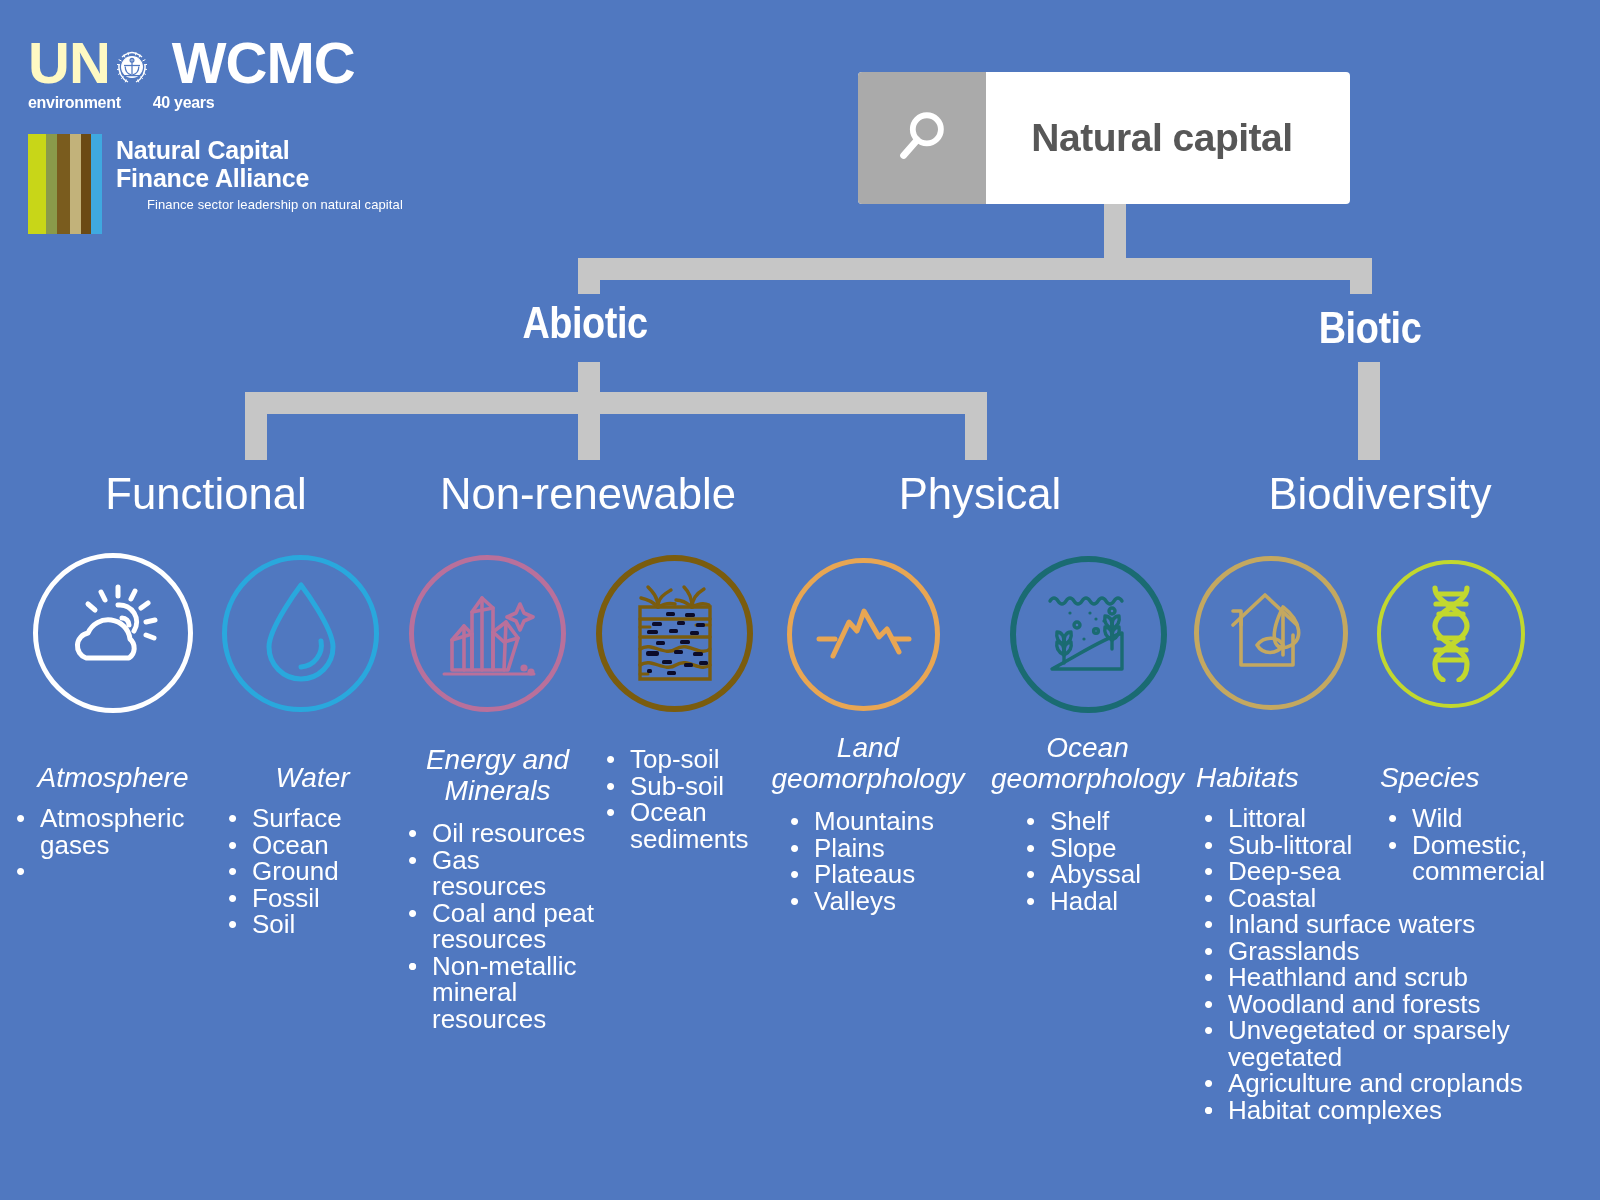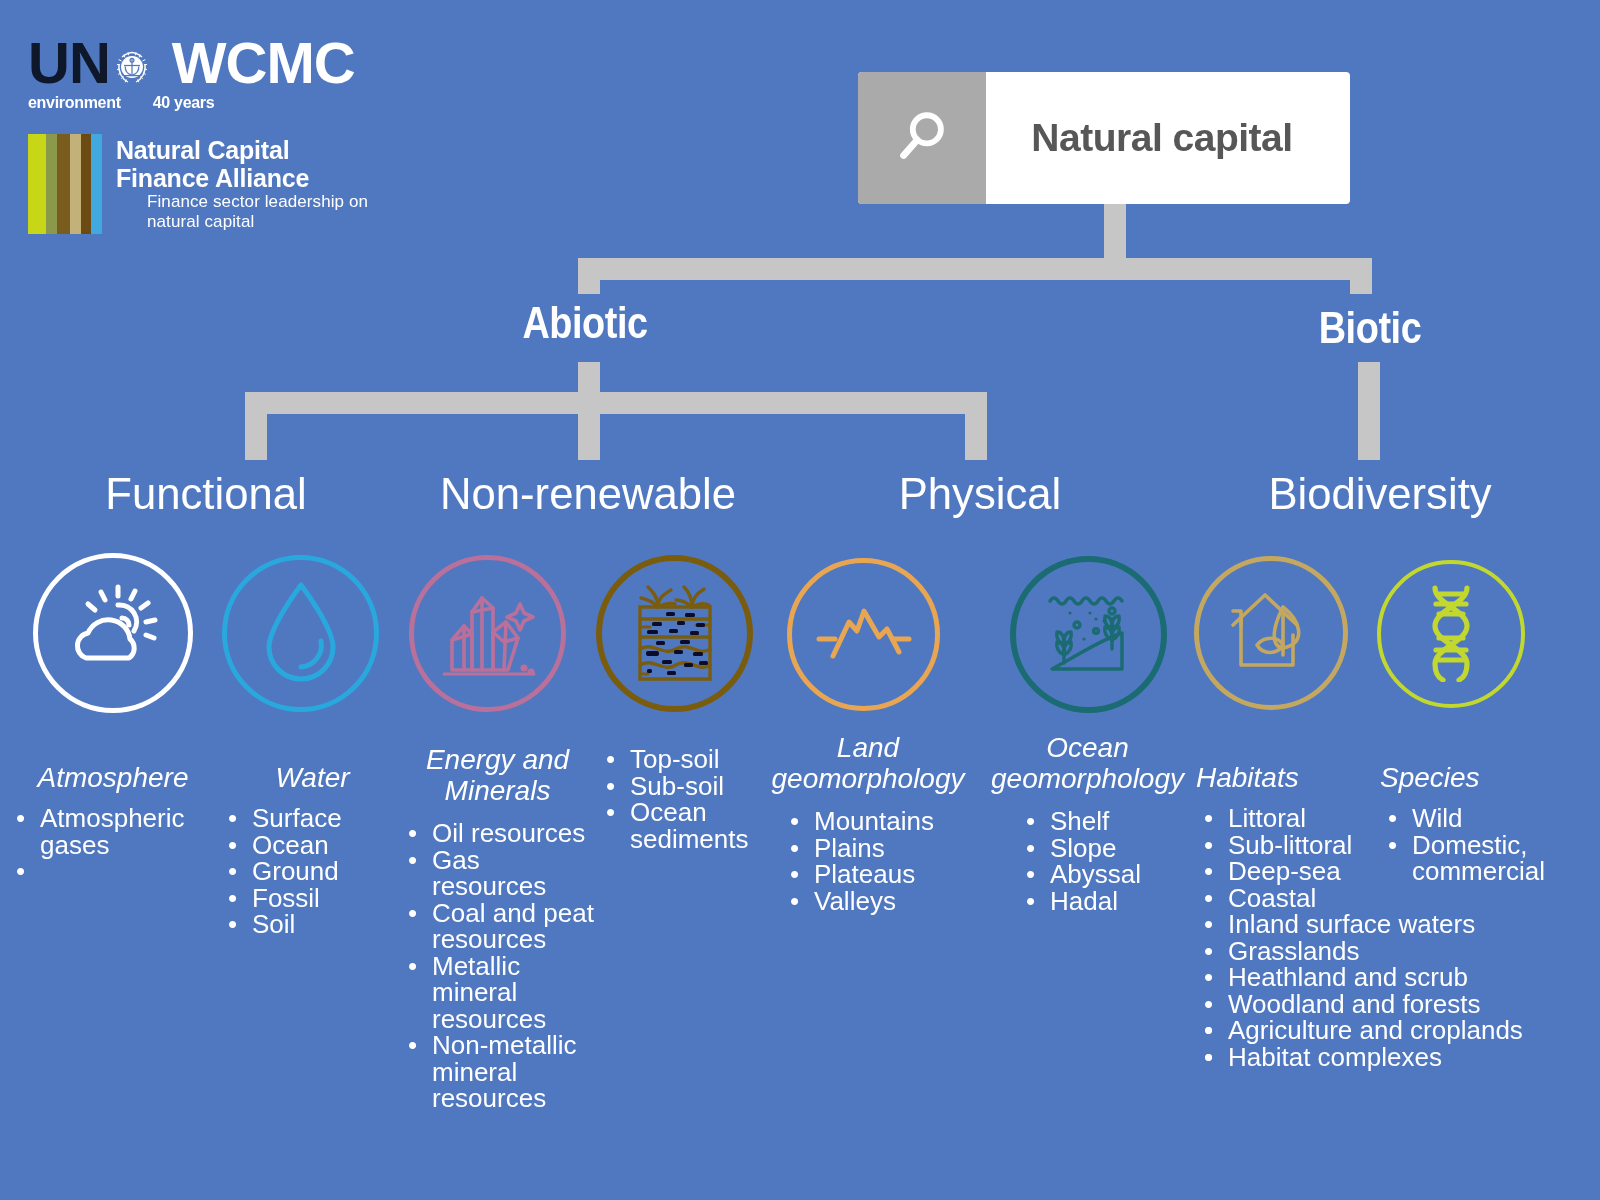--- a/index.html
+++ b/index.html
@@ -11,37 +11,37 @@
     overflow:hidden;
     position:relative;
   }
   .stage { position:absolute; inset:0; width:1600px; height:1200px; }
 
   
   .logo-block { position:absolute; left:28px; top:30px; width:380px; }
   .un-row { display:flex; align-items:flex-end; height:62px; }
   .un-word {
     font-size:58px; font-weight:bold; letter-spacing:-1px;
-    line-height:58px; color:#0f172a; font-family:"Liberation Sans", sans-serif;
+    line-height:58px; color:#fef9c3; font-family:"Liberation Sans", sans-serif;
   }
   .un-emblem { width:38px; height:38px; margin:0 6px 6px 2px; position:relative; }
   .wcmc-word {
     font-size:58px; font-weight:bold; letter-spacing:-1px;
     line-height:58px; color:#fff; margin-left:16px;
   }
   .un-sub-row { display:flex; margin-top:2px; }
   .un-sub { font-size:16px; font-weight:bold; color:#fff; letter-spacing:-0.3px;}
   .un-sub.years { margin-left:32px; }
 
   .nca-block { display:flex; margin-top:22px; align-items:flex-start;}
   .nca-bars { display:flex; width:74px; height:100px; margin-right:14px; }
   .nca-bars span { display:block; height:100%; }
   .nca-text { padding-top:2px; }
   .nca-line { font-size:25px; font-weight:bold; line-height:28px; letter-spacing:-0.2px;}
-  .nca-tag { font-size:17px; letter-spacing:0.1px;padding-left:31px; }
+  .nca-tag { font-size:13px; margin-top:5px; letter-spacing:0.1px;padding-left:31px; }
 
   
   .searchbox {
     position:absolute; left:858px; top:72px; width:492px; height:132px;
     background:#ffffff; border-radius:4px; display:flex; overflow:hidden;
     box-shadow:0 0 0 0 rgba(0,0,0,0);
   }
   .search-icon-pane {
     width:128px; height:100%; background:#aaaaaa;
     display:flex; align-items:center; justify-content:center;
@@ -388,21 +388,21 @@
     </ul>
   </div>
 
   <div class="col" style="left:400px; top:744px; width:195px;">
     <div class="col-title">Energy and
 Minerals</div>
     <ul class="col-list" style="margin-top:14px;">
       <li><span class="bullet">•</span><span>Oil resources</span></li>
       <li><span class="bullet">•</span><span>Gas resources</span></li>
       <li><span class="bullet">•</span><span>Coal and peat resources</span></li>
-      <li><span class="bullet">•</span><span>Metallic mineral resources</span></li>
+      <li><span class="bullet">•</span></li>
       <li><span class="bullet">•</span><span>Non-metallic mineral resources</span></li>
     </ul>
   </div>
 
   <div class="col" style="left:598px; top:732px; width:165px;">
     <ul class="col-list" style="margin-top:14px;">
       <li><span class="bullet">•</span><span>Top-soil</span></li>
       <li><span class="bullet">•</span><span>Sub-soil</span></li>
       <li><span class="bullet">•</span><span>Ocean sediments</span></li>
     </ul>
@@ -434,21 +434,21 @@
     <div class="col-title" style="text-align:left;">Habitats</div>
     <ul class="col-list" style="width:340px;">
       <li><span class="bullet">•</span><span>Littoral</span></li>
       <li><span class="bullet">•</span><span>Sub-littoral</span></li>
       <li><span class="bullet">•</span><span>Deep-sea</span></li>
       <li><span class="bullet">•</span><span>Coastal</span></li>
       <li><span class="bullet">•</span><span>Inland surface waters</span></li>
       <li><span class="bullet">•</span><span>Grasslands</span></li>
       <li><span class="bullet">•</span><span>Heathland and scrub</span></li>
       <li><span class="bullet">•</span><span>Woodland and forests</span></li>
-      <li><span class="bullet">•</span></li>
+      <li><span class="bullet">•</span><span>Unvegetated or sparsely vegetated</span></li>
       <li><span class="bullet">•</span><span>Agriculture and croplands</span></li>
       <li><span class="bullet">•</span></li>
       <li><span class="bullet">•</span><span>Habitat complexes</span></li>
     </ul>
   </div>
 
   <div class="col" style="left:1380px; top:762px; width:160px;">
     <div class="col-title" style="text-align:left;">Species</div>
     <ul class="col-list" style="width:215px;">
       <li><span class="bullet">•</span><span>Wild</span></li>

